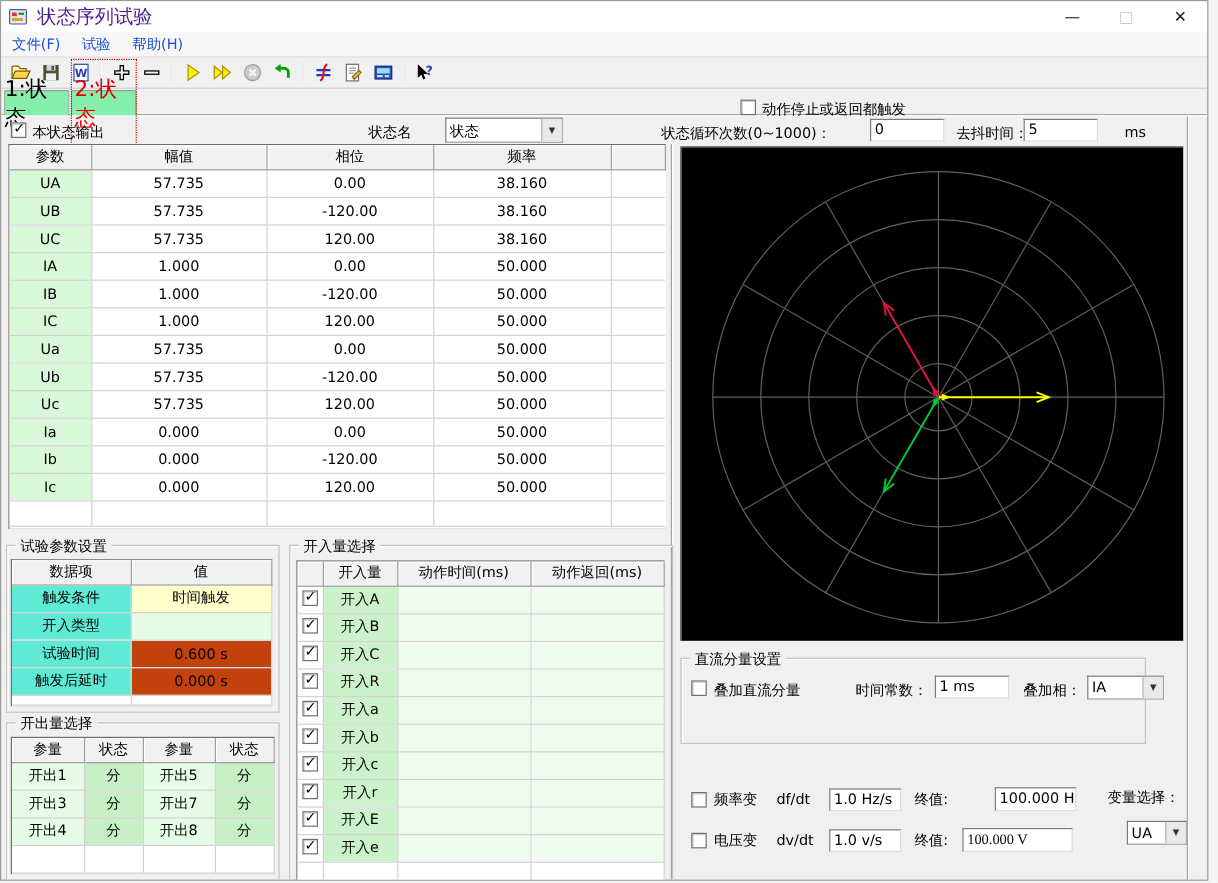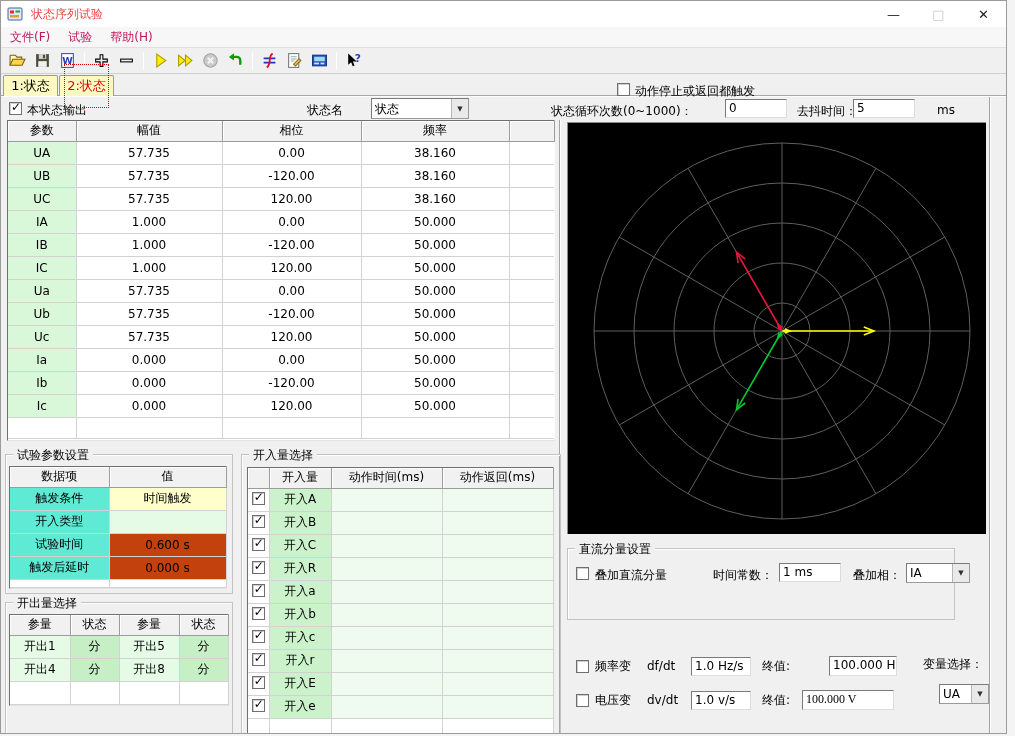--- a/index.html
+++ b/index.html
@@ -5,45 +5,45 @@
   html,body{margin:0;padding:0;background:#e9e9e9;}
   *{box-sizing:border-box;font-family:"DejaVu Sans","Liberation Sans",sans-serif;}
   #screen{position:relative;width:1015px;height:736px;background:#f4f4f4;overflow:hidden;}
   #win{position:absolute;left:0;top:0;width:1007px;height:734px;background:#f0f0f0;
        border:1px solid #9b9b9b;overflow:hidden;}
 
   
   .titlebar{position:absolute;left:0;top:0;width:100%;height:26px;background:#ffffff;
             display:flex;align-items:center;}
   .titlebar .appicon{margin-left:6px;width:16px;height:16px;}
-  .titlebar .title{margin-left:8px;font-size:12px;color:#ef4444;}
+  .titlebar .title{margin-left:8px;font-size:16px;color:#4c1d95;}
   .winbtns{position:absolute;right:0;top:0;height:26px;display:flex;}
   .winbtn{width:45px;height:26px;display:flex;align-items:center;justify-content:center;
           font-size:13px;color:#222;}
   .winbtn.dis{color:#c9c9c9;}
 
   
   .menubar{position:absolute;left:0;top:26px;width:100%;height:20px;background:#f7f7f7;
            display:flex;align-items:center;font-size:12px;}
-  .menuitem{padding:2px 9px;color:#be185d;}
+  .menuitem{padding:2px 9px;color:#1d4ed8;}
 
   
   .toolbar{position:absolute;left:0;top:46px;width:100%;height:27px;background:#f0f0f0;
            border-top:1px solid #e0e0e0;border-bottom:1px solid #cfcfcf;
            display:flex;align-items:center;padding-left:4px;}
   .tbtn{width:25px;height:23px;display:flex;align-items:center;justify-content:center;}
   .tsep{width:1px;height:18px;background:#b9b9b9;border-right:1px solid #fff;margin:0 4px;}
 
   
   .tabstrip{position:absolute;left:0;top:74px;width:100%;height:21px;}
   .hline-tab{position:absolute;left:0;top:94px;width:1007px;height:2px;
              border-top:1px solid #a8a8a8;border-bottom:1px solid #fdfdfd;}
-  .tab{position:absolute;top:0;height:21px;width:55px;background:#fef9c3;
+  .tab{position:absolute;top:0;height:21px;width:55px;background:#86efac;
        border:1px solid #9a9a9a;border-bottom:none;border-radius:2px 2px 0 0;
-       display:flex;align-items:center;justify-content:center;font-size:13px;}
+       display:flex;align-items:center;justify-content:center;font-size:18px;}
   .tab.t1{left:2px;}
   .tab.t2{left:58px;color:#e00000;}
   .tab.t2 .tablabel{outline:1px dotted #d00000;padding:12px 2px;}
 
   
   .cb{display:inline-block;width:13px;height:13px;background:#fff;position:relative;
       border:1px solid #6f6f6f;box-shadow:inset 1px 1px 0 #cfcfcf;flex:none;}
   .cb.checked::after{content:"✓";position:absolute;left:1px;top:-3px;font-size:12px;
       font-weight:bold;color:#000;}
   .lbl{position:absolute;font-size:12px;color:#000;white-space:nowrap;}
@@ -552,20 +552,26 @@
       </thead>
       <tbody>
 
       <tr>
           <td class="oc-name">开出1</td>
           <td class="oc-state">分</td>
           <td class="oc-name">开出5</td>
           <td class="oc-state">分</td>
         </tr>
             <tr>
+          <td class="oc-name">开出3</td>
+          <td class="oc-state">分</td>
+          <td class="oc-name">开出7</td>
+          <td class="oc-state">分</td>
+        </tr>
+            <tr>
           <td class="oc-name">开出4</td>
           <td class="oc-state">分</td>
           <td class="oc-name">开出8</td>
           <td class="oc-state">分</td>
         </tr>
           </tbody>
       <tbody>
             <tr style="height:16px;">
               <td></td>
               <td></td>

